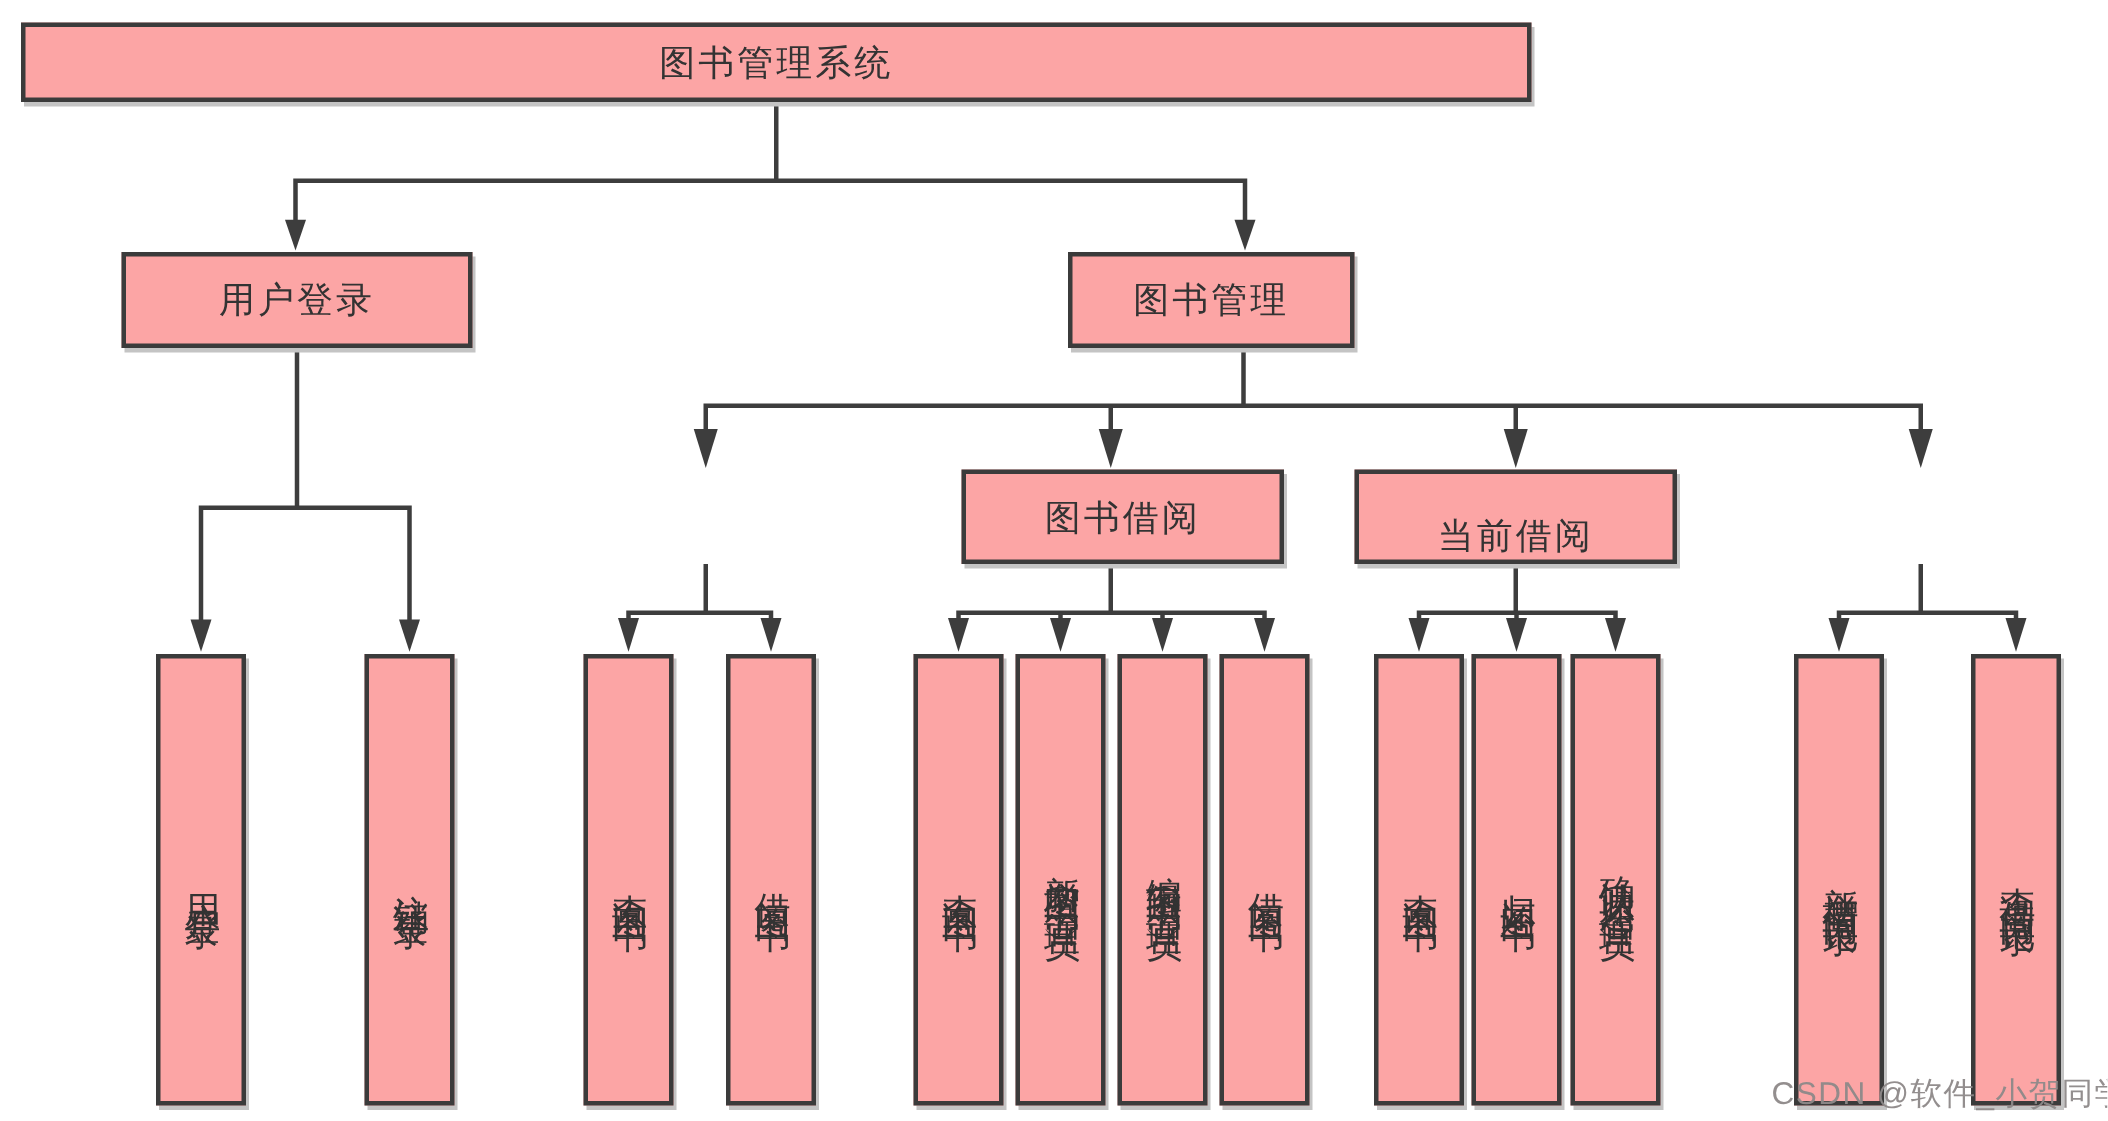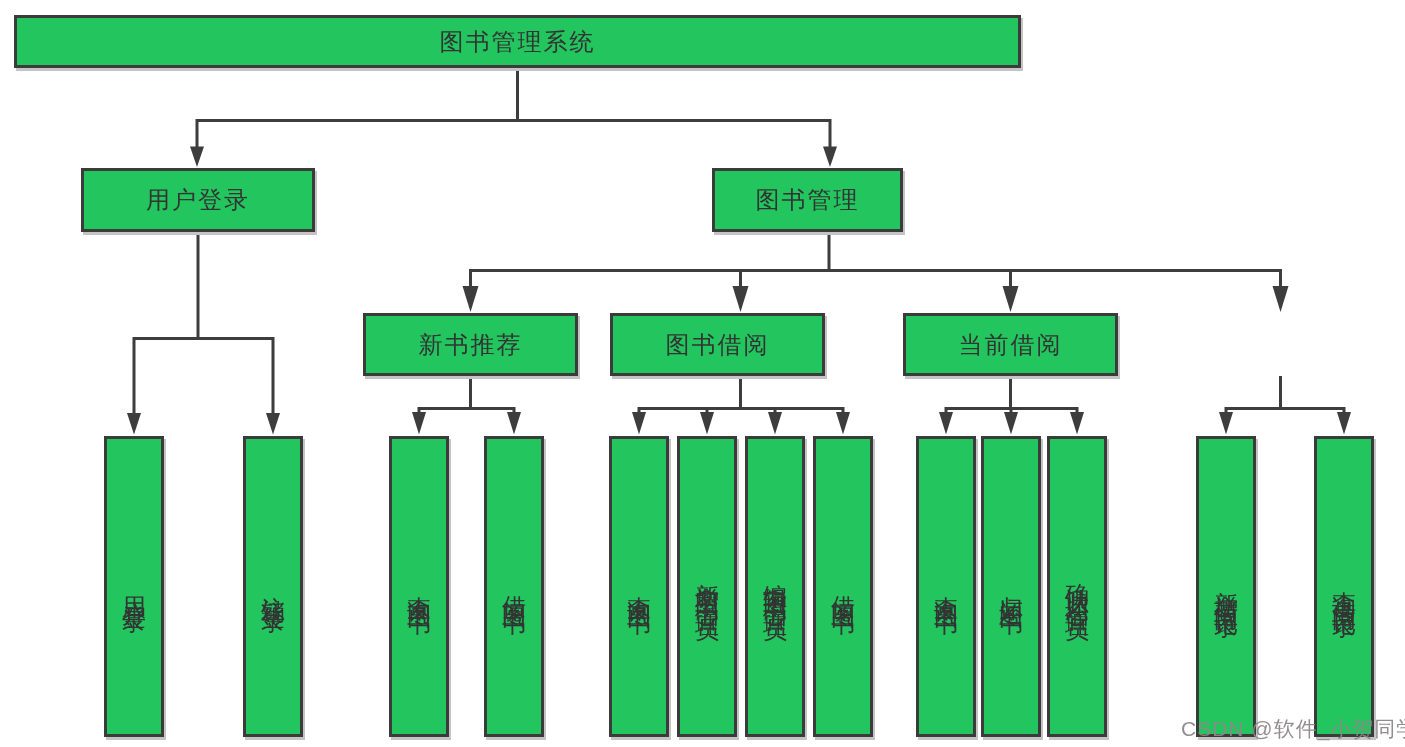--- a/index.html
+++ b/index.html
@@ -4,32 +4,32 @@
 <style>
   html,body{margin:0;padding:0;background:#ffffff;}
   .stage{
     position:relative;width:1405px;height:747px;background:#ffffff;
     font-family:"Liberation Sans","DejaVu Sans",sans-serif;color:#333333;overflow:hidden;
   }
   .connectors{position:absolute;left:0;top:0;width:1405px;height:747px;}
   .connectors path{stroke:#3d3d3d;stroke-width:3;fill:none;}
   .connectors polygon{fill:#3d3d3d;stroke:none;}
   .box{
-    position:absolute;box-sizing:border-box;background:#22c55e;
+    position:absolute;box-sizing:border-box;background:#fca5a5;
     border:3px solid #3b3b3b;box-shadow:2px 3px 0 #c4c4c4;
     display:flex;align-items:center;justify-content:center;
     font-size:24px;letter-spacing:2px;white-space:nowrap;
   }
   .root{left:14px;top:15px;width:1007px;height:53px;}
   .n-user-login{left:81px;top:168px;width:234px;height:64px;}
   .n-book-mgmt{left:712px;top:168px;width:191px;height:64px;}
   .lvl3{top:313px;width:215px;height:63px;}
   .n-new-book{left:363px;}
-  .n-borrow{left:610px;}
-  .n-current{left:903px;}
+  .n-borrow{left:641px;}
+  .n-current{left:903px;align-items:flex-end;}
   .n-records{left:1173px;}
   .leaf{top:436px;width:60px;height:301px;}
   .leaf .vtext{
     writing-mode:vertical-rl;text-orientation:mixed;
     font-size:24px;letter-spacing:5px;line-height:1;white-space:nowrap;
   }
   .lf-user-login{left:104px;} .lf-logout{left:243px;}
   .lf-nbr-query{left:389px;}  .lf-nbr-borrow{left:484px;}
   .lf-bb-query{left:609px;}   .lf-bb-add{left:677px;}
   .lf-bb-edit{left:745px;}    .lf-bb-borrow{left:813px;}
@@ -98,23 +98,20 @@
     <span>图书管理系统</span>
   </div>
 
   <div class="box n-user-login">
     <span>用户登录</span>
   </div>
   <div class="box n-book-mgmt">
     <span>图书管理</span>
   </div>
 
-  <div class="box lvl3 n-new-book">
-    <span>新书推荐</span>
-  </div>
   <div class="box lvl3 n-borrow">
     <span>图书借阅</span>
   </div>
   <div class="box lvl3 n-current">
     <span>当前借阅</span>
   </div>
 
   <div class="box leaf lf-user-login">
     <span class="vtext">用户登录</span>
   </div>

